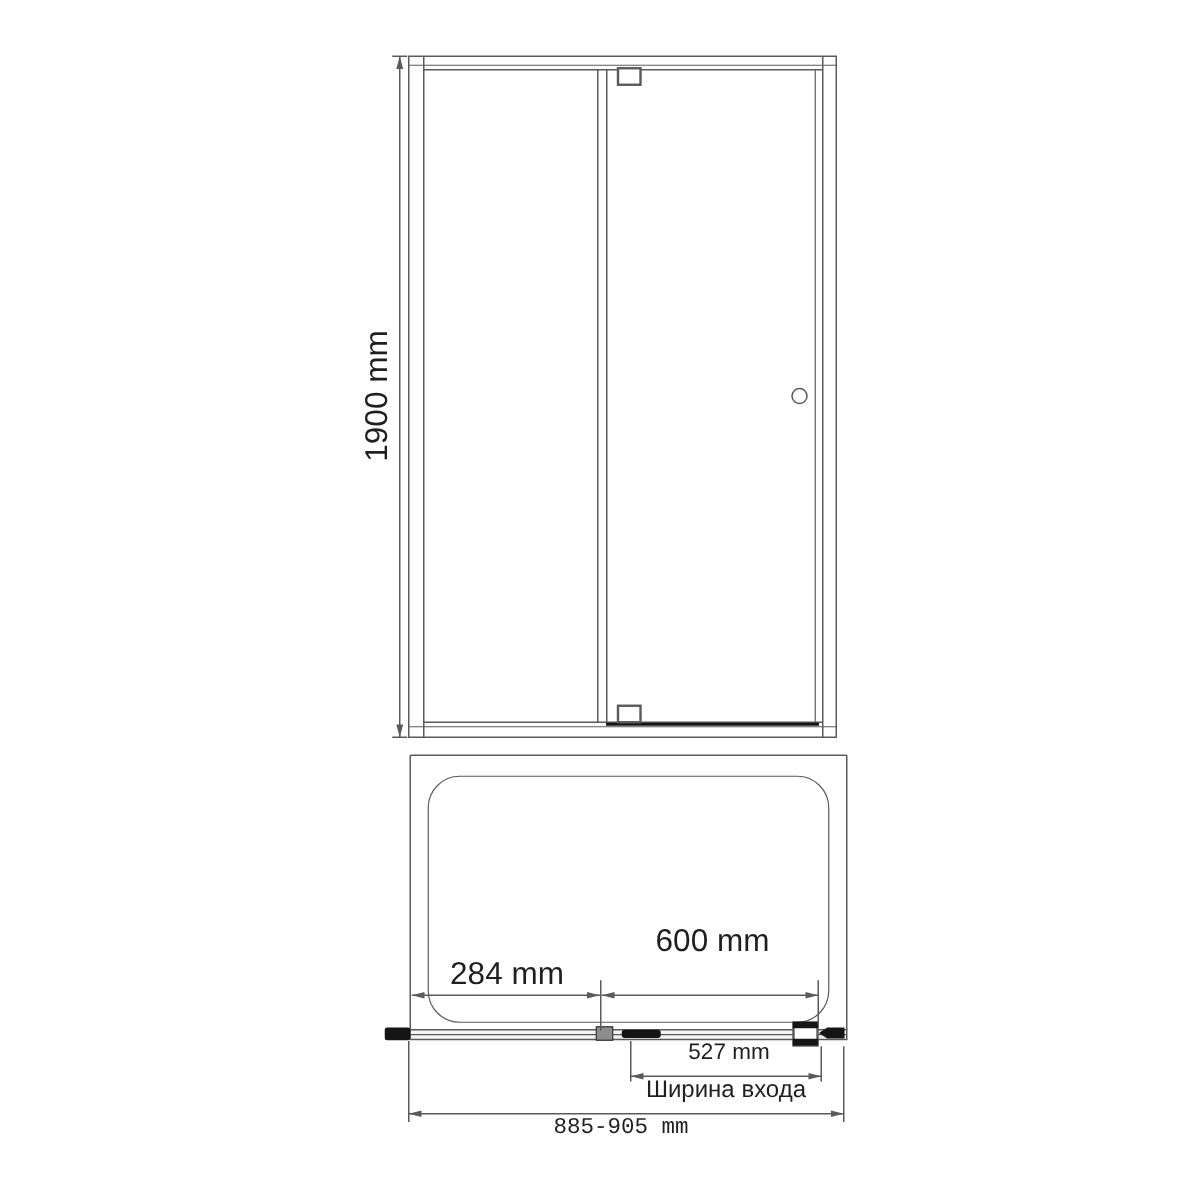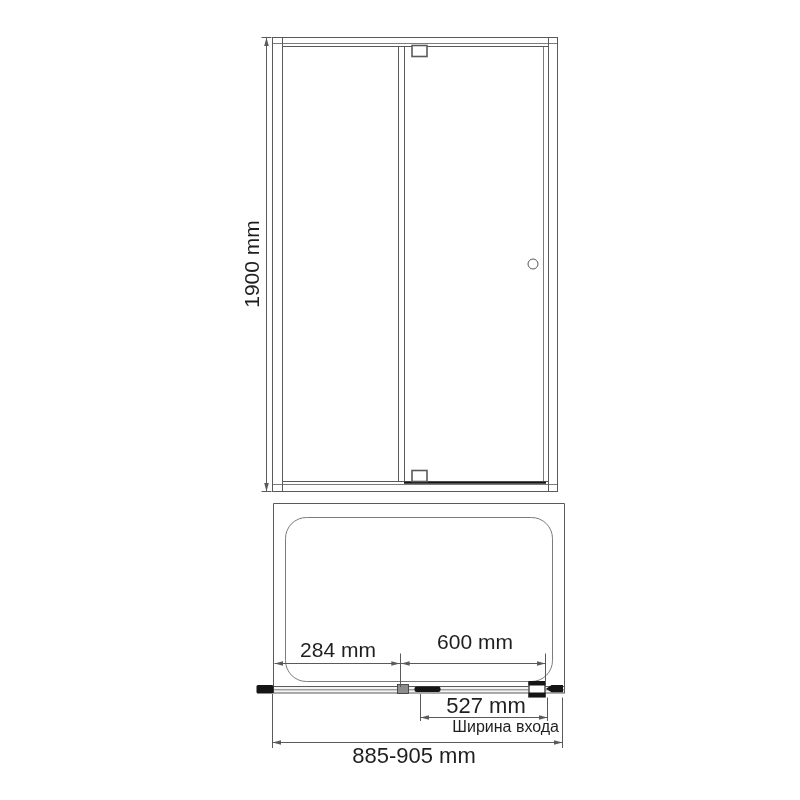--- a/index.html
+++ b/index.html
@@ -23,22 +23,22 @@
   .solid{fill:var(--solid);stroke:none;}
   .whiteBox{fill:#ffffff;stroke:var(--line);stroke-width:1.6;}
   .grayBox{fill:#8d8d8d;stroke:#333;stroke-width:0.8;}
   .trackFill{fill:#f4f4f4;stroke:var(--line);stroke-width:1;}
   .lbl{
     position:absolute;color:var(--text);text-align:center;
     white-space:nowrap;line-height:1.05;
     font-family:"Liberation Sans",sans-serif;
   }
   .lbl-size-md{font-size:21px;}
-  .lbl-size-lg{font-size:22px;}
-  .lbl-size-sm{font-size:16px;text-align:right;}
+  .lbl-size-lg{font-size:15px;}
+  .lbl-size-sm{font-size:16px;}
   .rot{transform:rotate(-90deg);transform-origin:center center;}
 </style>
 </head>
 <body>
 
 <div class="stage">
 
   <svg width="800" height="800" viewBox="0 0 800 800">
 
     <g>
@@ -122,20 +122,20 @@
       <line class="dim" x1="272.5" y1="742.5" x2="562.5" y2="742.5"></line>
       <polygon class="arrow" points="272.5,742.5 281,740.3 281,744.7"></polygon>
       <polygon class="arrow" points="562.5,742.5 554,740.3 554,744.7"></polygon>
     </g>
   </svg>
 
   <div class="lbl lbl-size-md rot" style="left:197px;top:253px;width:110px;height:22px;">1900 mm</div>
 
   <div class="lbl lbl-size-md" style="left:283px;top:639px;width:110px;">284 mm</div>
 
-  <div class="lbl lbl-size-md" style="left:420px;top:631px;width:110px;">600 mm</div>
+  <div class="lbl lbl-size-md" style="left:420px;top:617px;width:110px;">600 mm</div>
 
   <div class="lbl lbl-size-lg" style="left:421px;top:694px;width:130px;">527 mm</div>
 
   <div class="lbl lbl-size-sm" style="left:409px;top:719px;width:150px;">Ширина входа</div>
 
-  <div class="lbl lbl-size-lg" style="left:329px;top:744px;width:170px;">885-905 mm</div>
+  <div class="lbl lbl-size-lg" style="left:329px;top:744px;width:170px;font-family:Liberation Mono, monospace;">885-905 mm</div>
 </div>
 
 </body></html>

